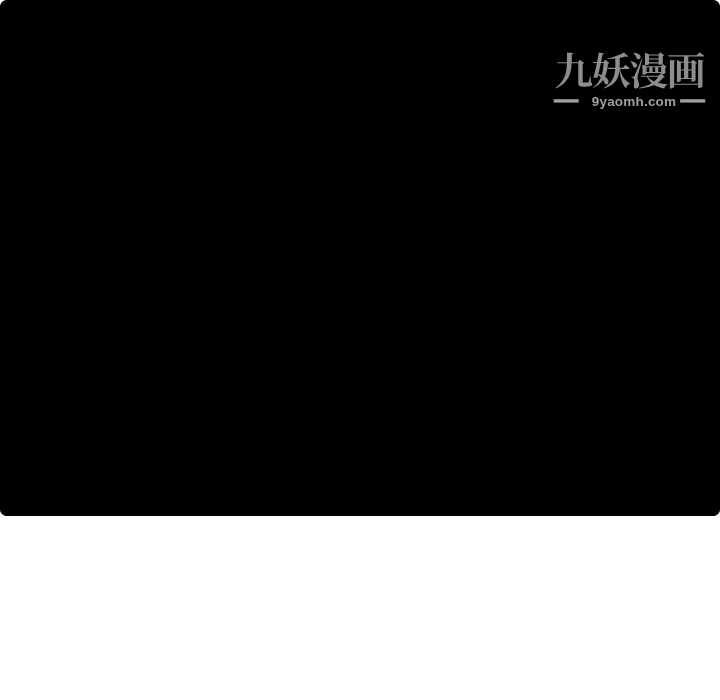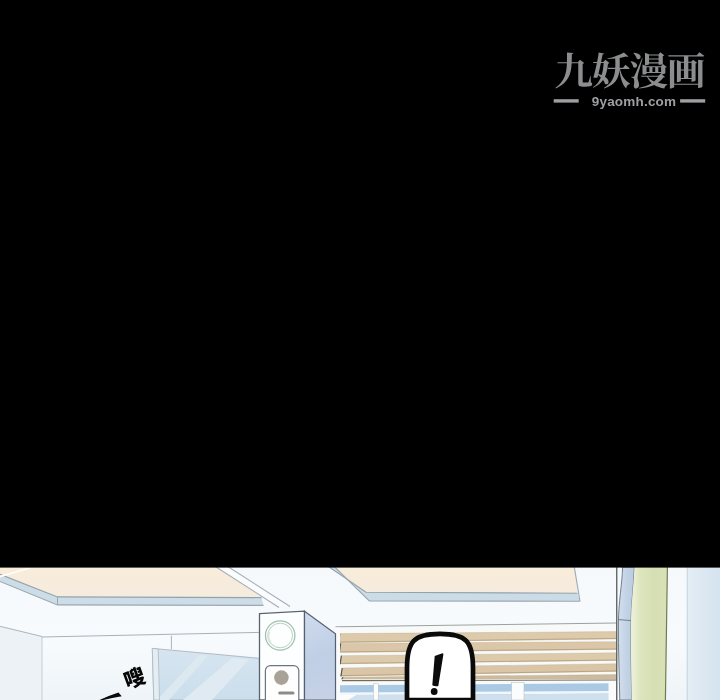--- a/index.html
+++ b/index.html
@@ -1,15 +1,15 @@
 <!DOCTYPE html>
 <html><head><meta charset="utf-8">
 <style>
 html,body{margin:0;padding:0;}
-#page{position:relative;width:720px;height:700px;overflow:hidden;background:#15803d;font-family:"Liberation Sans",sans-serif;}
+#page{position:relative;width:720px;height:516px;overflow:hidden;background:#15803d;font-family:"Liberation Sans",sans-serif;border-radius:7px;}
 </style></head>
 <body>
 <div id="page">
 <svg width="720" height="700" viewBox="0 0 720 700" shape-rendering="geometricPrecision">
 <defs>
 <linearGradient id="wallg" x1="0" y1="567" x2="0" y2="700" gradientUnits="userSpaceOnUse">
 <stop offset="0" stop-color="#f6f9fc"></stop>
           <stop offset="0.55" stop-color="#f8fbfd"></stop>
           <stop offset="1" stop-color="#eef4f8"></stop>
 </linearGradient>

